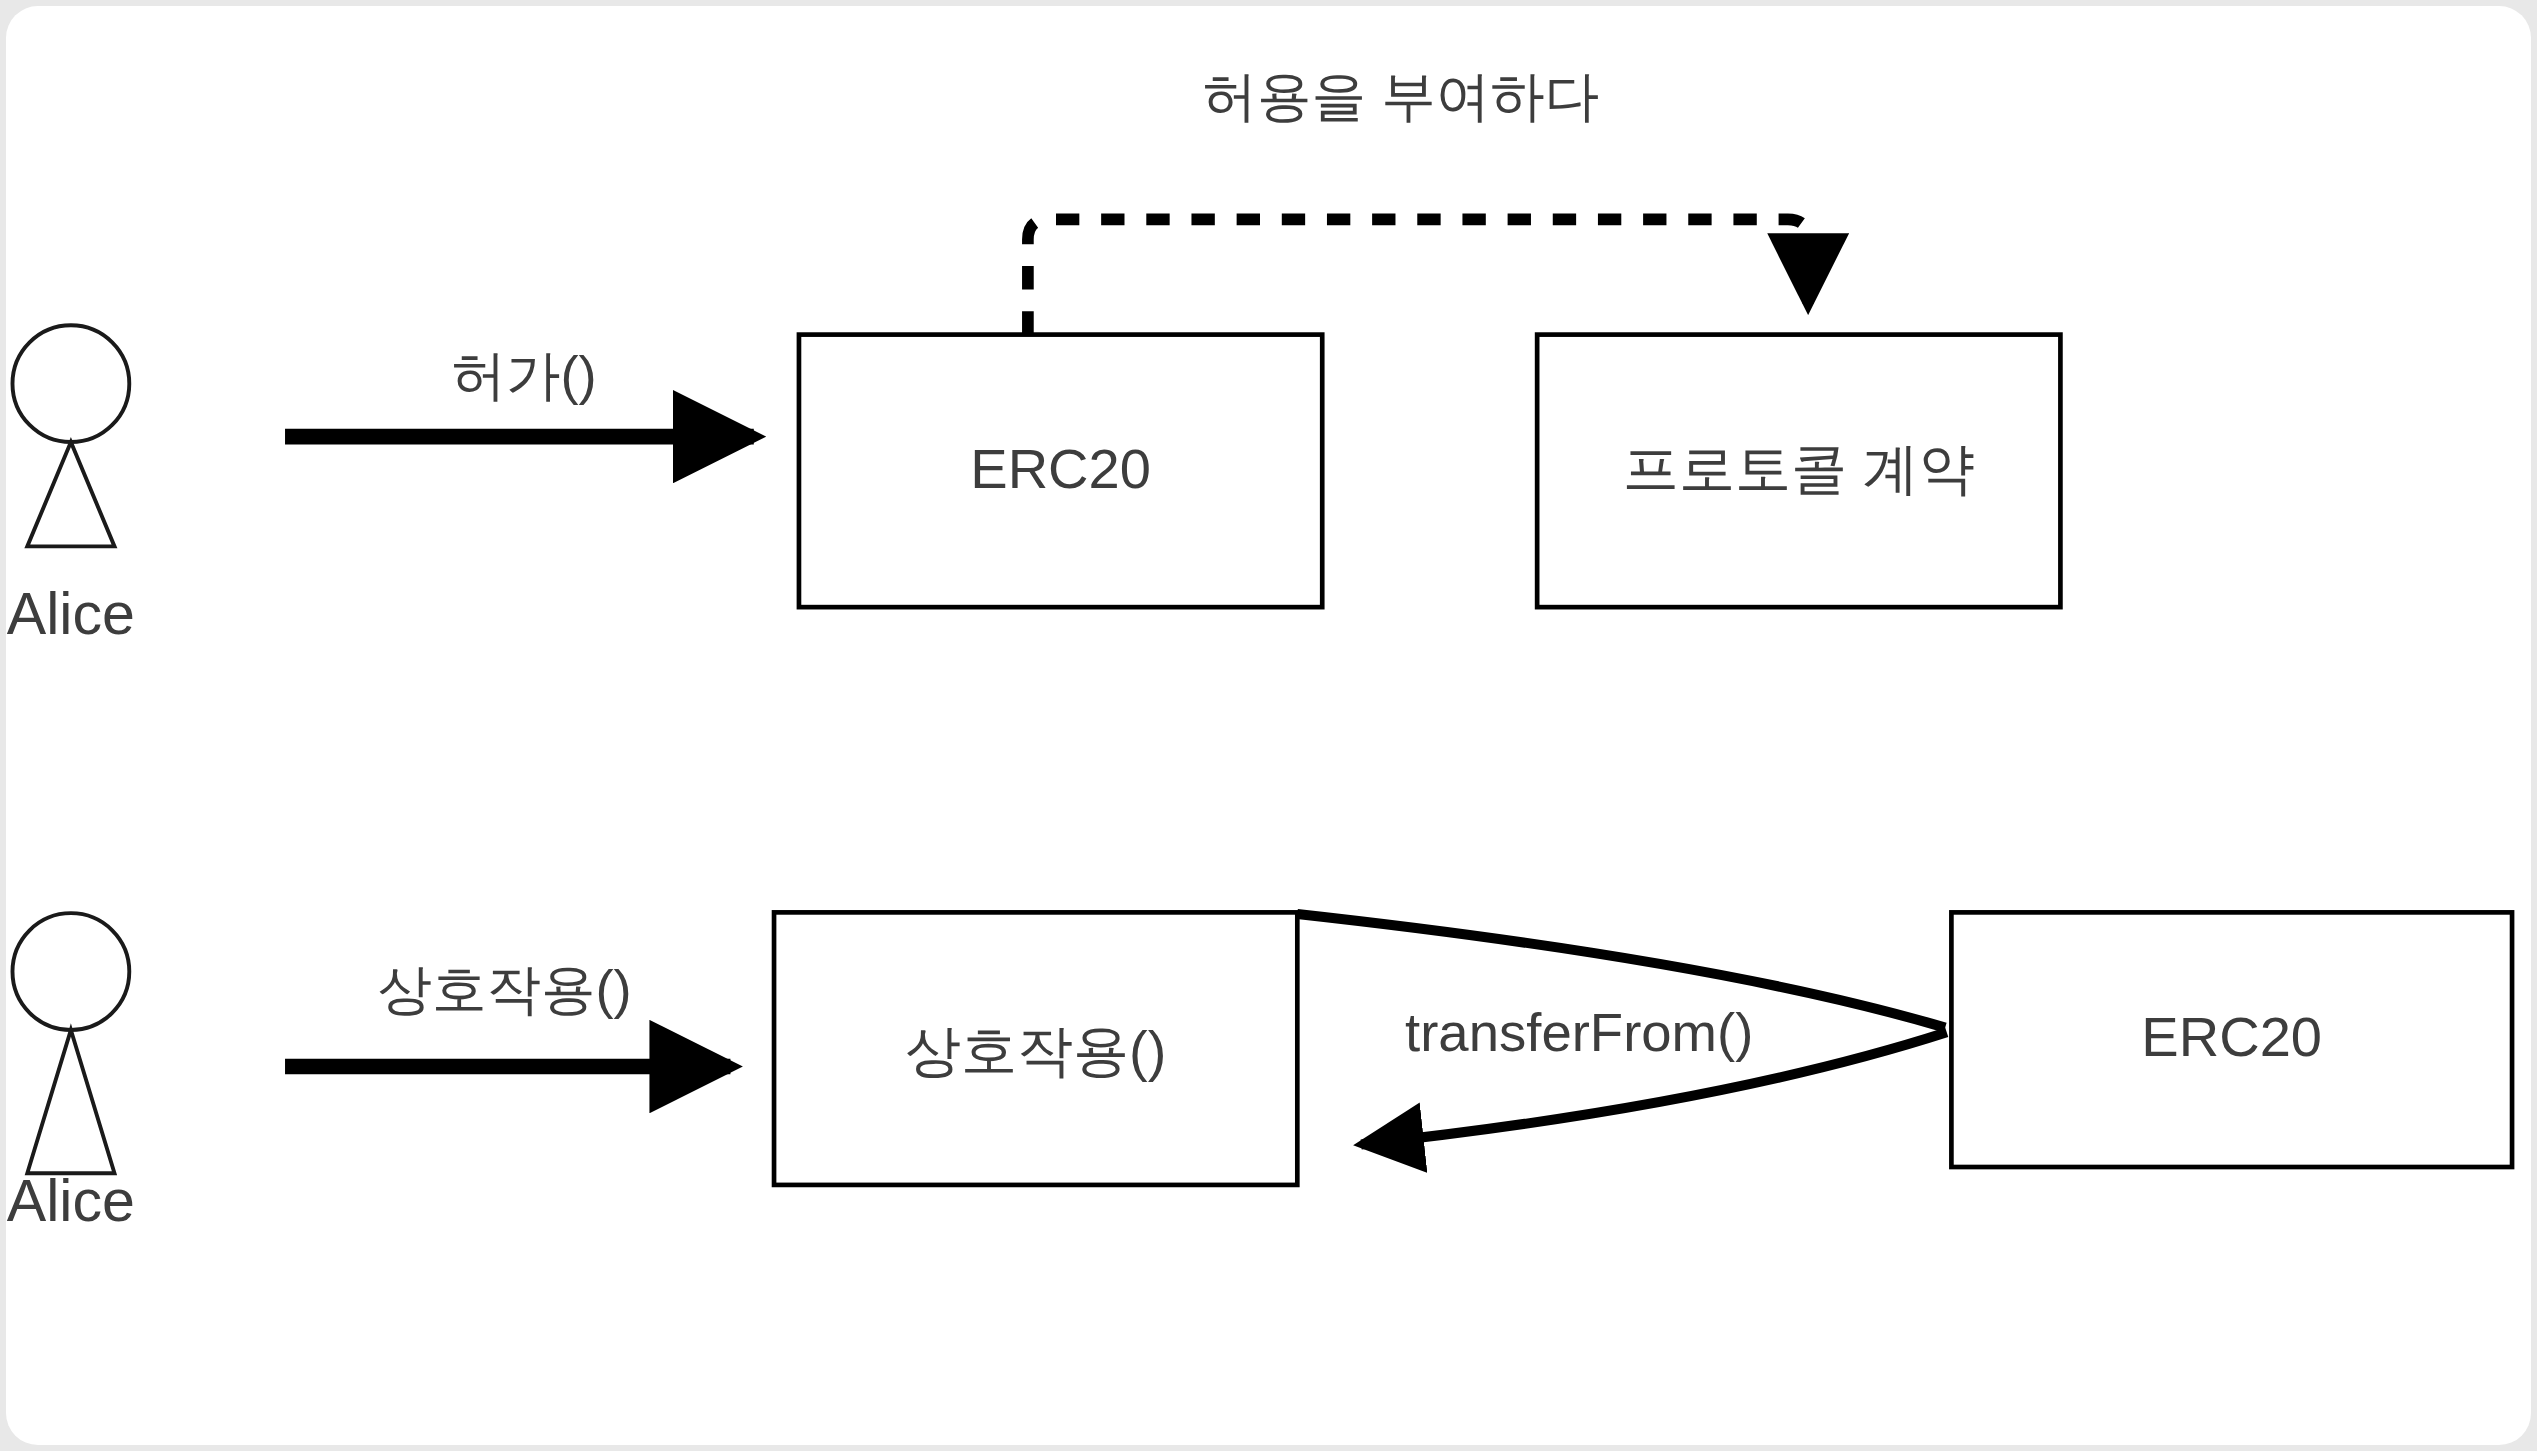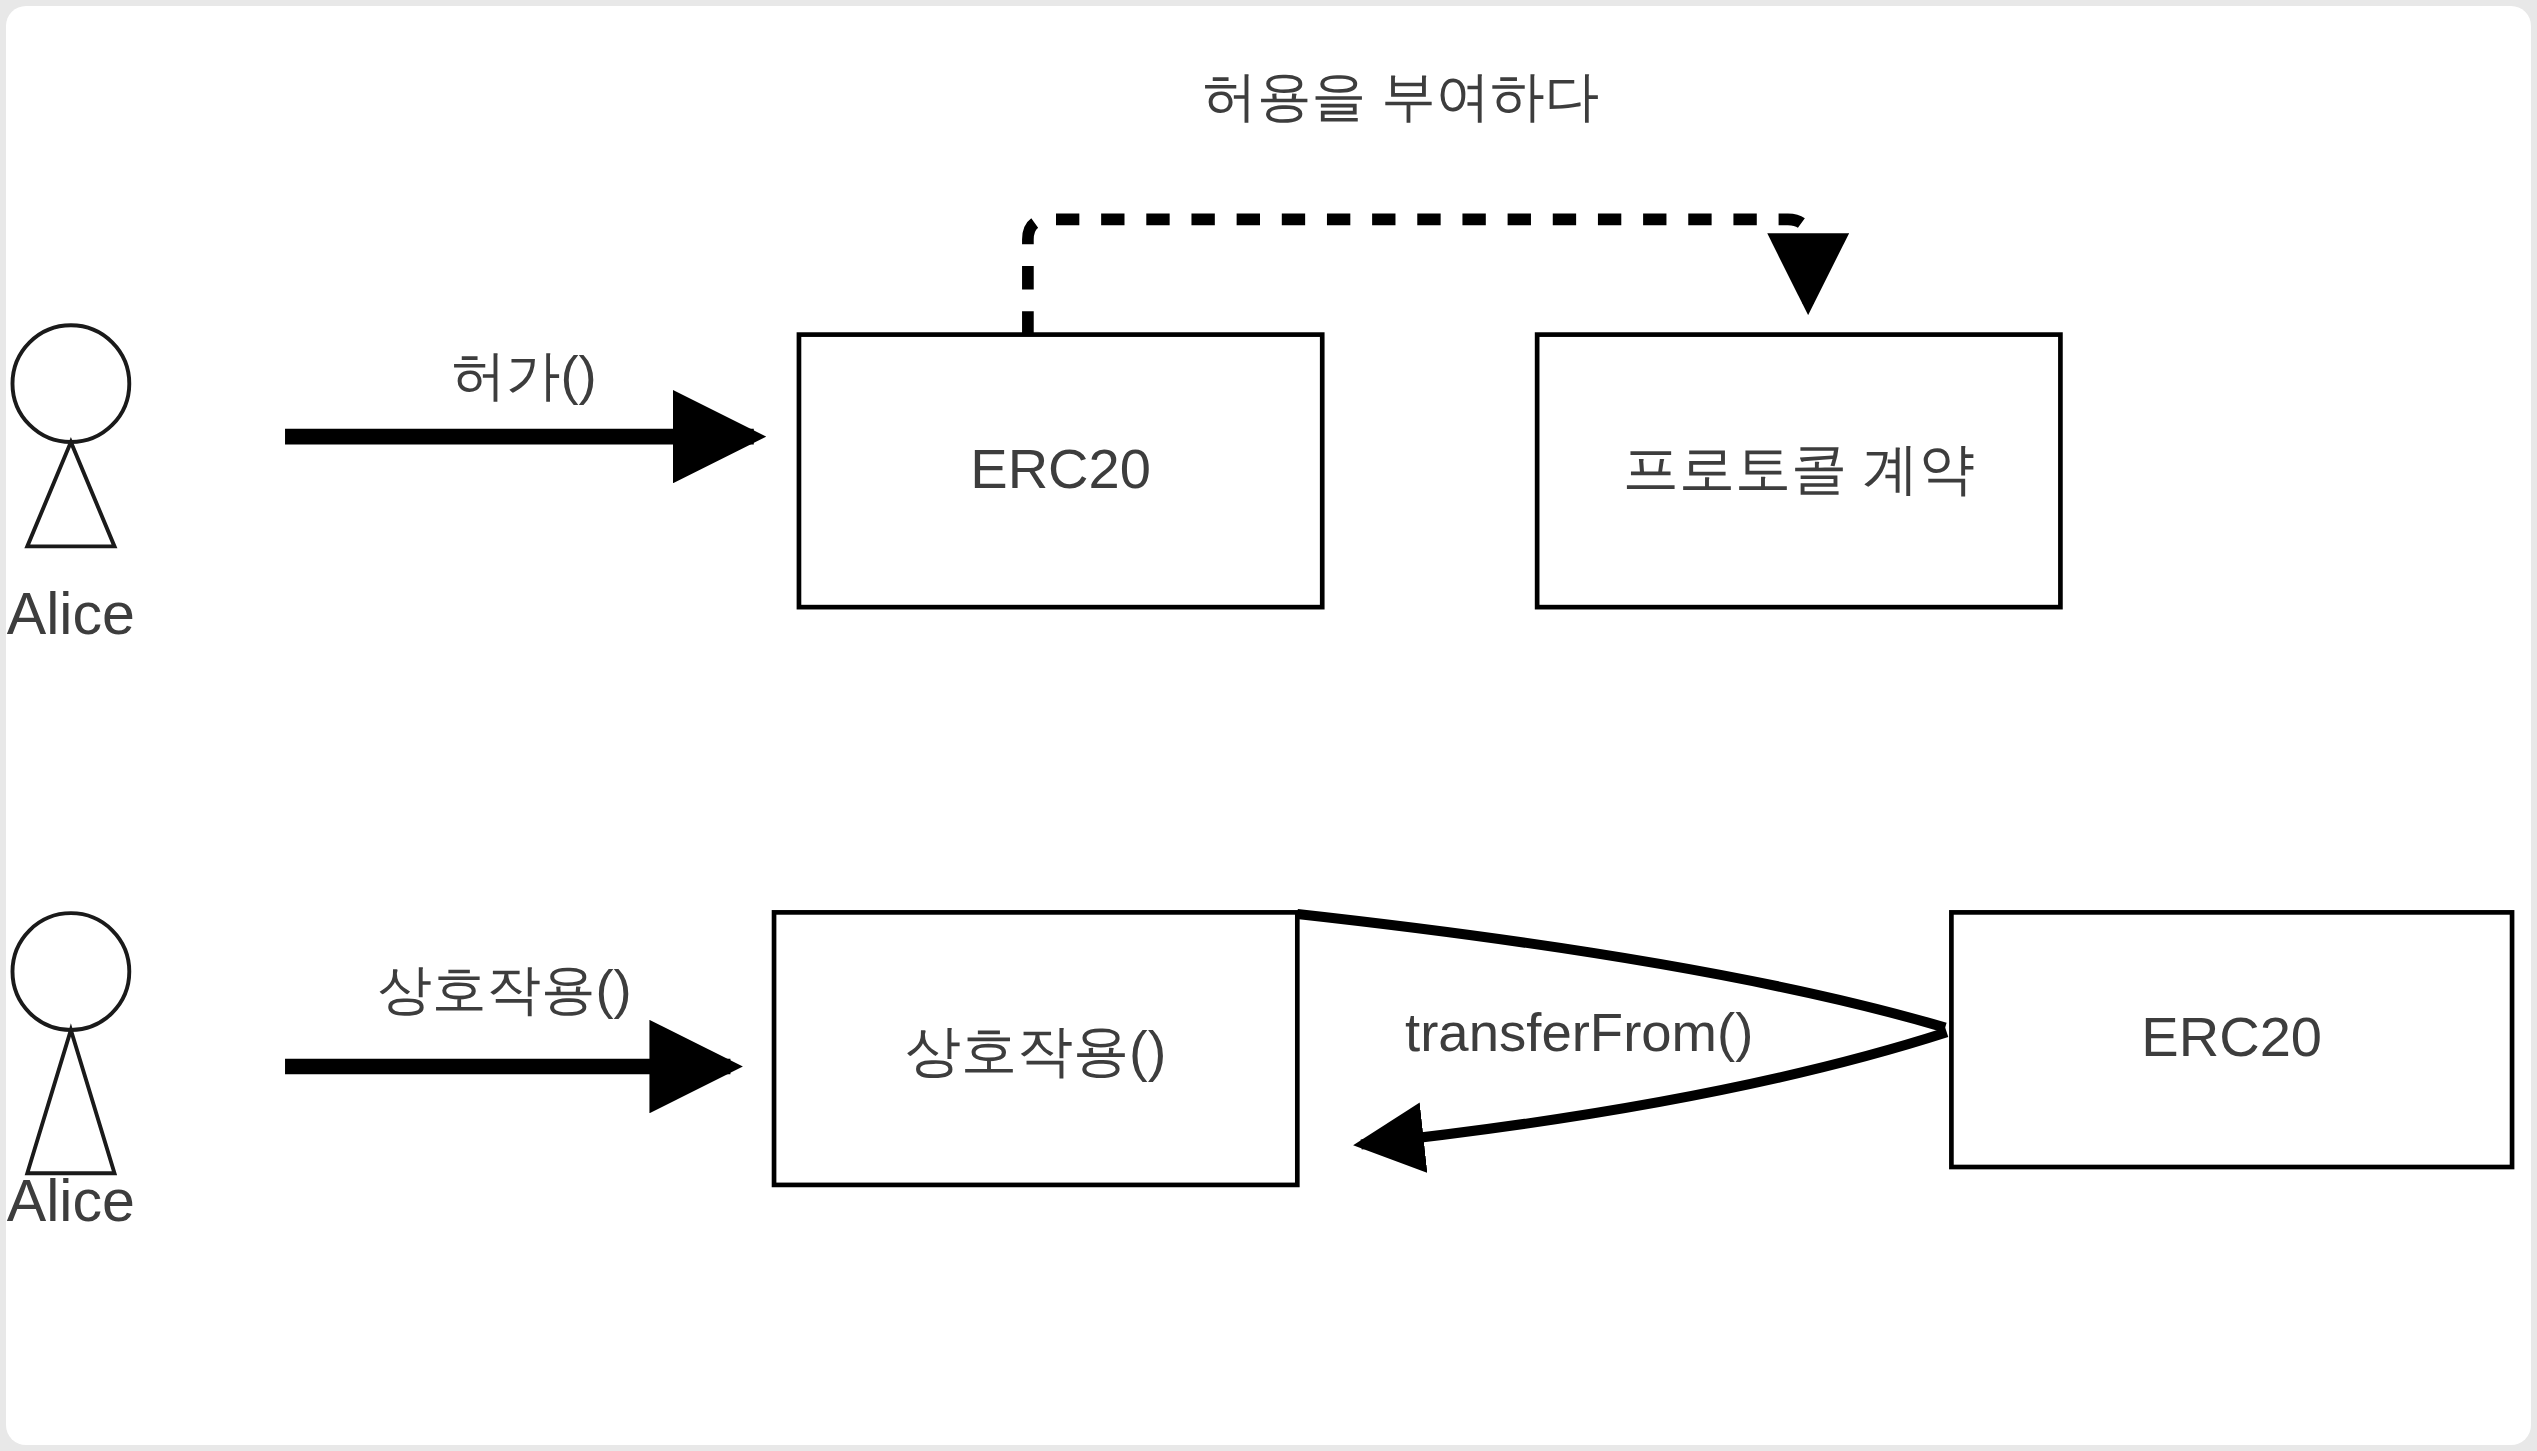--- a/index.html
+++ b/index.html
@@ -13,21 +13,21 @@
     overflow: hidden;
     font-family: "Liberation Sans", "DejaVu Sans", sans-serif;
   }
   #canvas {
     position: absolute;
     left: 6.2px;
     top: 6.2px;
     width: 2525px;
     height: 1439px;
     background: #ffffff;
-    border-radius: 20px;
+    border-radius: 32px;
     overflow: hidden;
   }
   #diagram {
     position: absolute;
     left: 0;
     top: 0;
     width: 2525px;
     height: 1439px;
   }
   .node-label {

